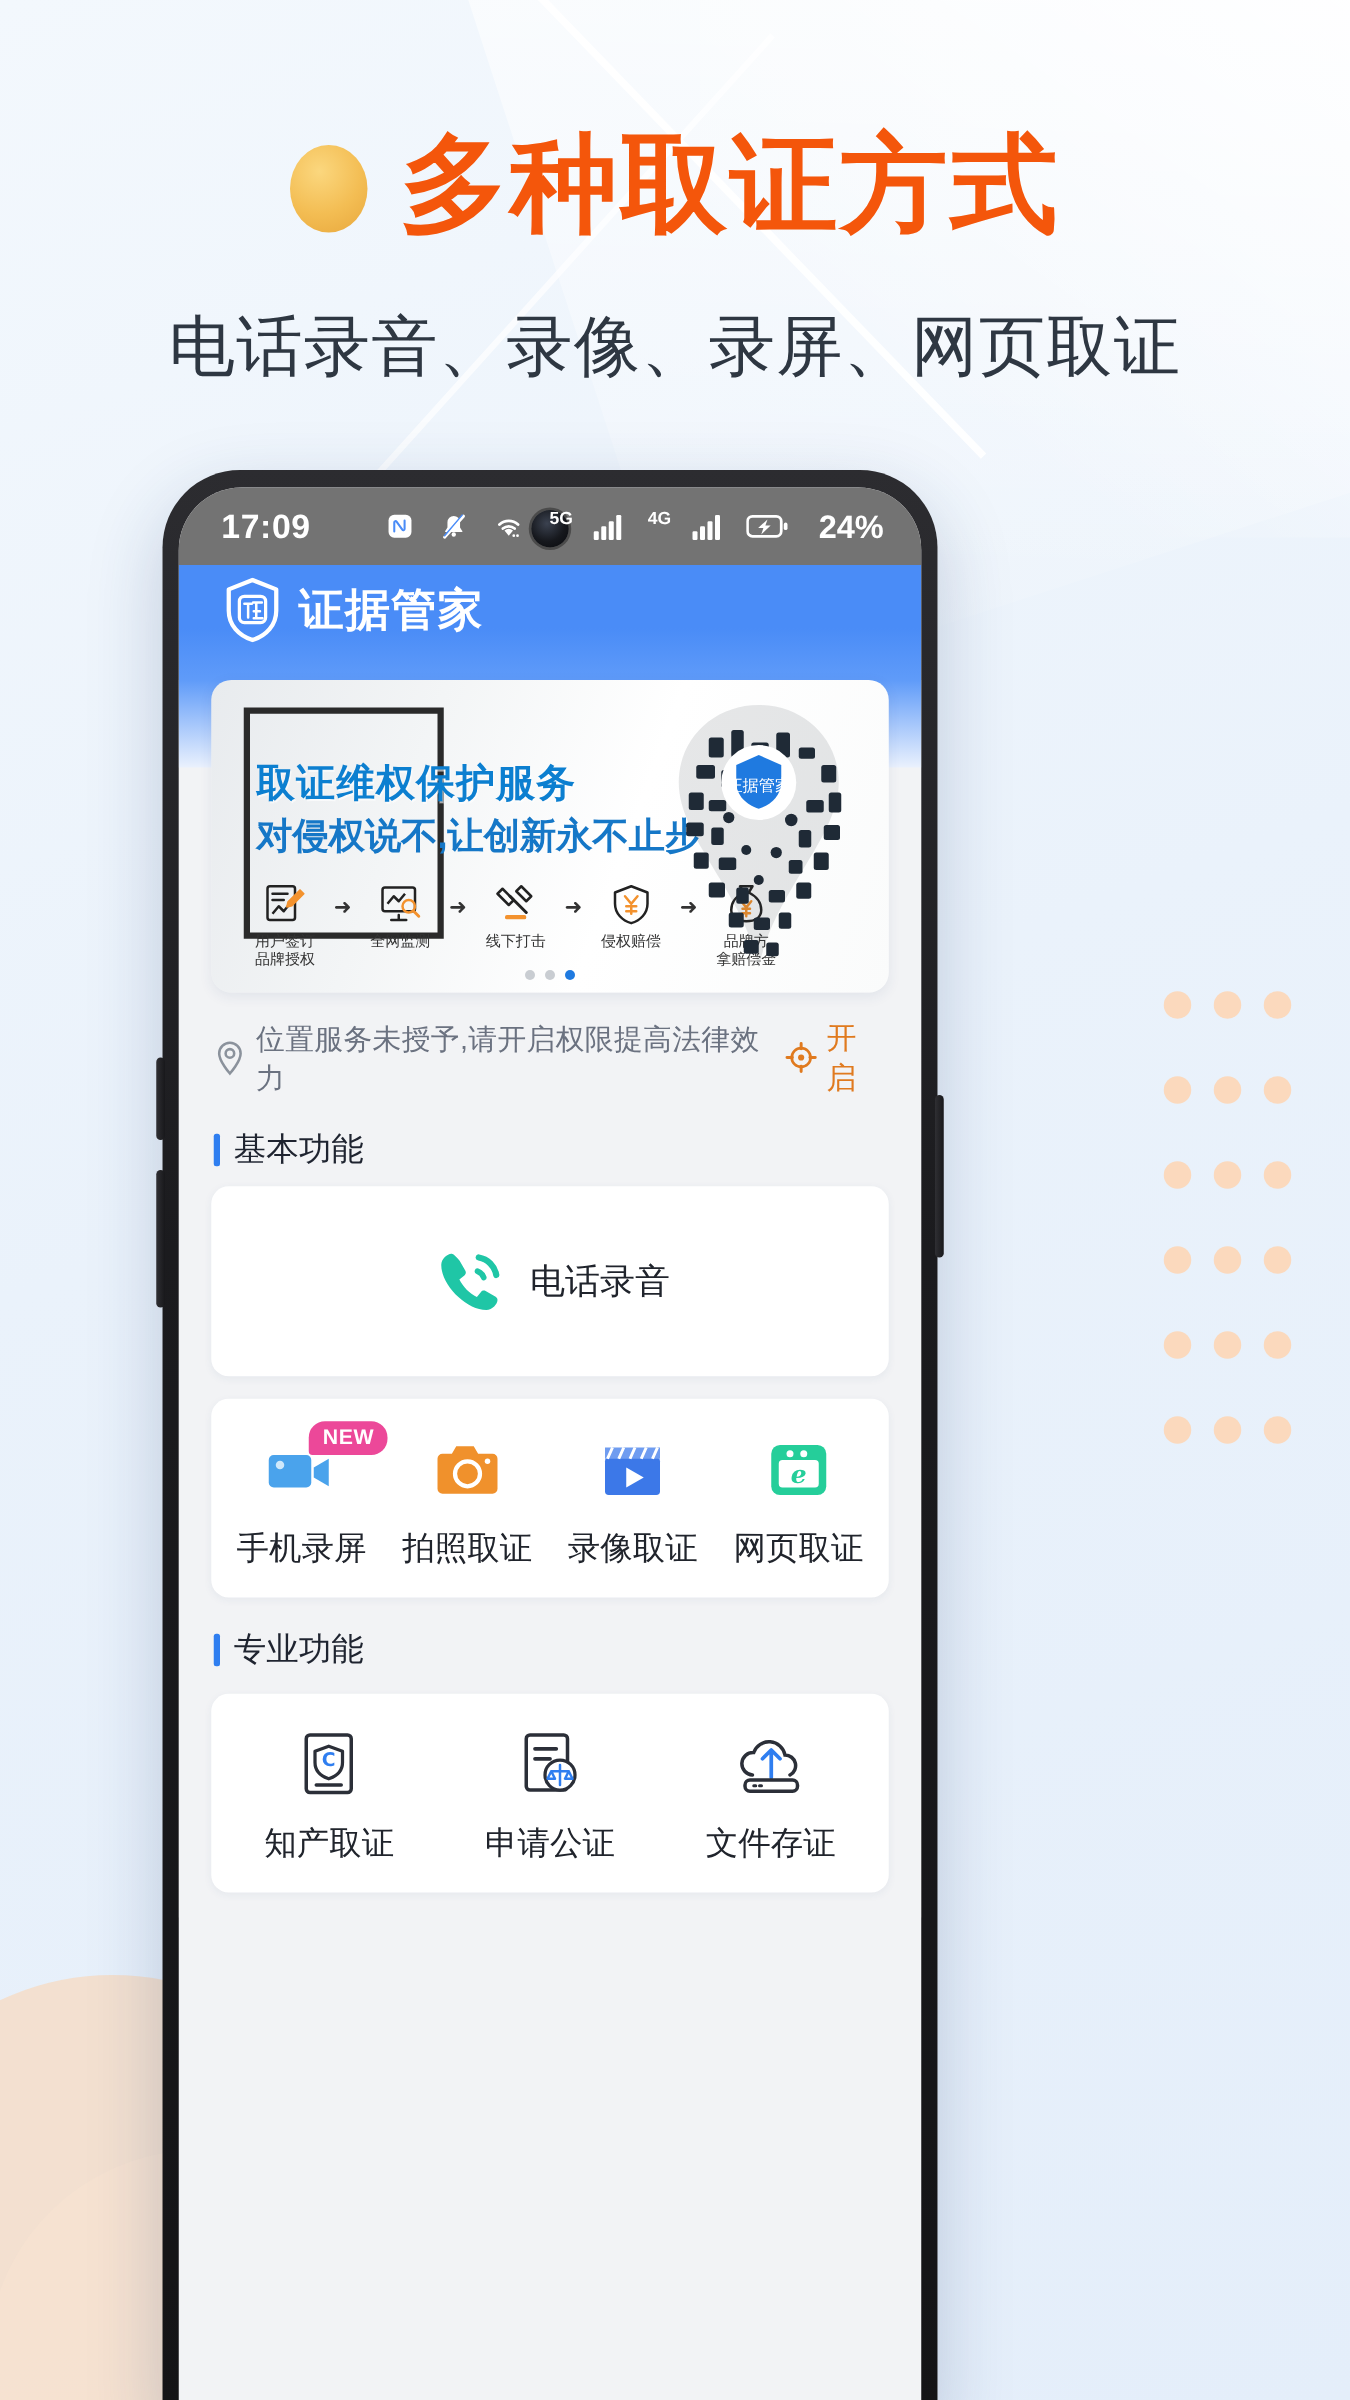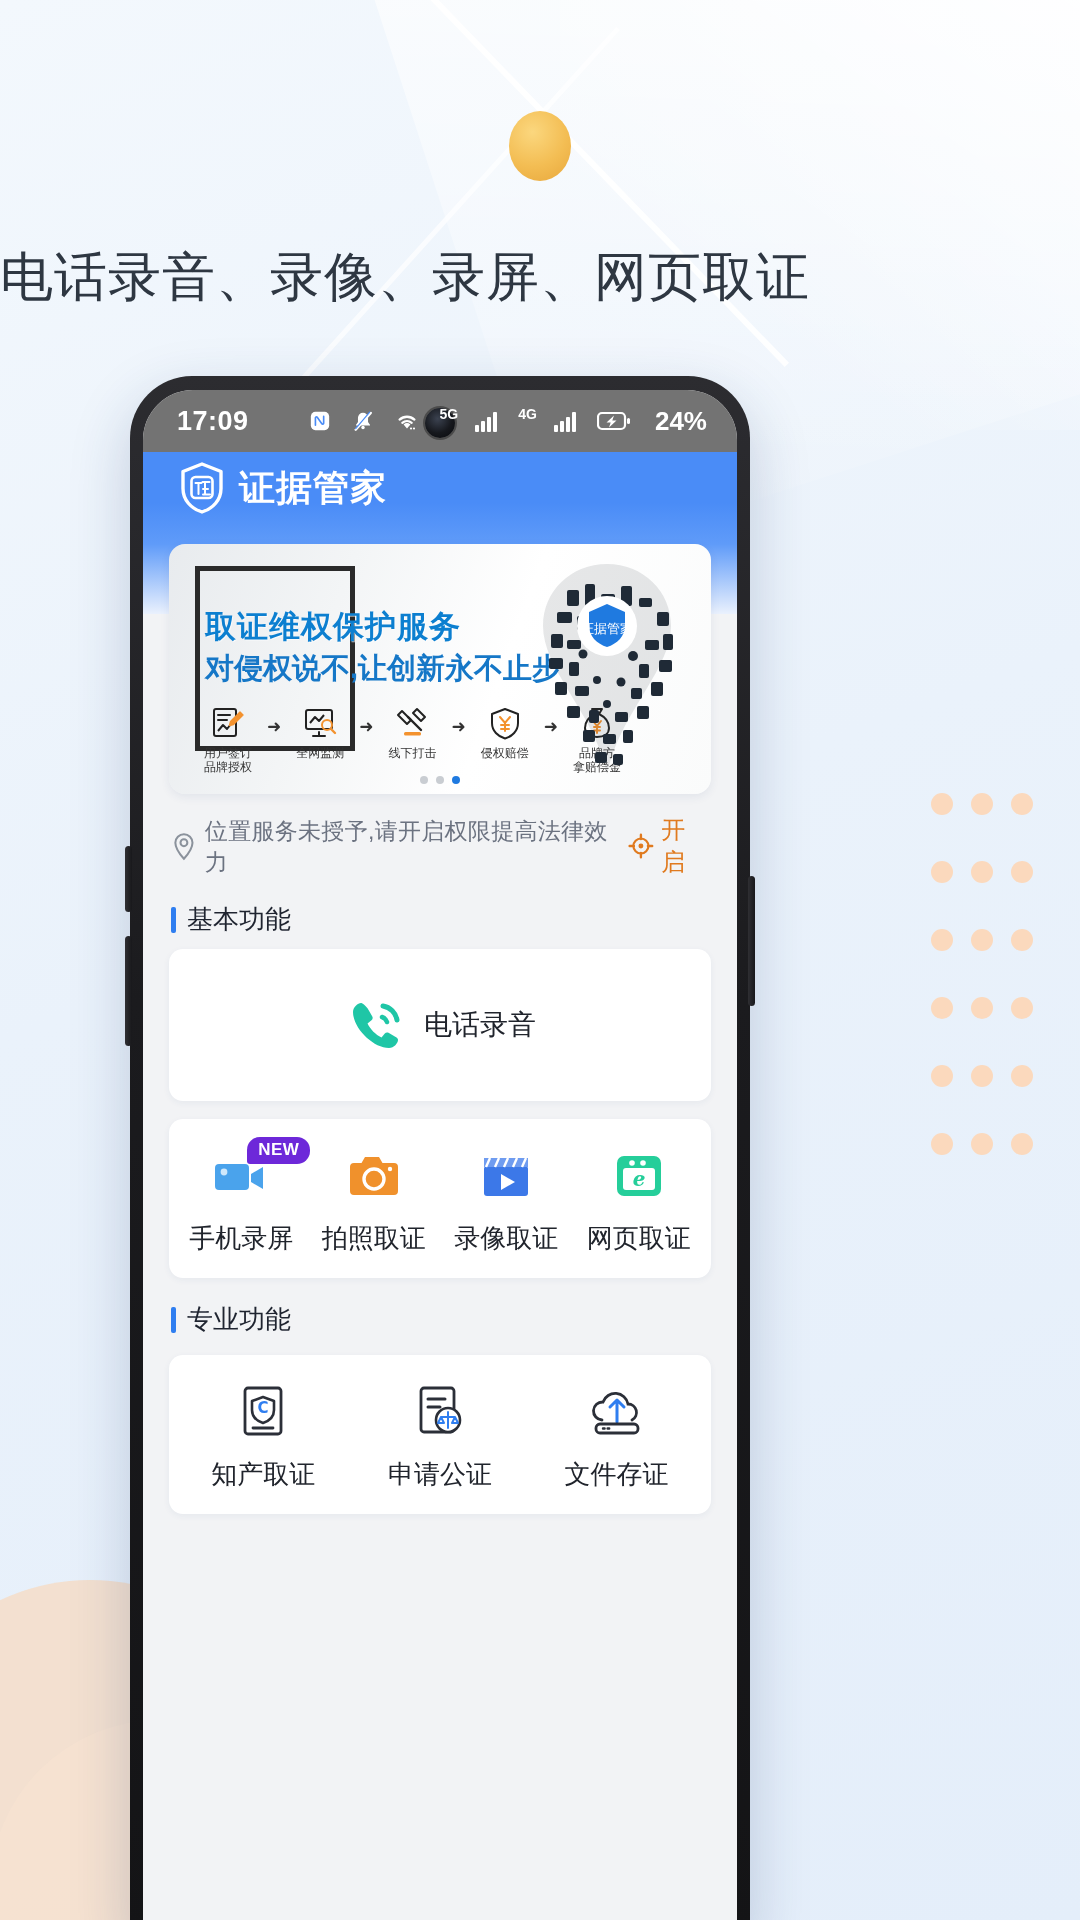--- a/index.html
+++ b/index.html
@@ -81,21 +81,21 @@
   .headline-text {
     font-size: 86px;
     font-weight: bold;
     color: #f4560b;
     letter-spacing: 2px;
     line-height: 1;
     white-space: nowrap;
   }
   .subhead {
     position: absolute; left: 0; top: 242px; width: 1080px;
-    text-align: left;
+    text-align: center;
     font-size: 53px;
     color: #2e3742;
     letter-spacing: 1px;
     white-space: nowrap;
   }
 
   
   .phone {
     position: absolute; left: 130px; top: 376px;
     width: 620px; height: 1560px;
@@ -269,21 +269,21 @@
     box-shadow: 0 2px 7px rgba(40,70,120,.06);
   }
   .grid-item {
     flex: 1; text-align: center; position: relative;
   }
   .grid-ico { height: 62px; display: flex; align-items: center; justify-content: center; }
   .grid-lbl { font-size: 26px; color: #20242c; margin-top: 14px; }
   .new-badge {
     position: absolute; left: 50%; top: -8px;
     margin-left: 6px;
-    background: #6d28d9;
+    background: #ec4899;
     color: #fff; font-size: 17px; font-weight: bold;
     padding: 3px 11px 4px 11px;
     border-radius: 13px 13px 13px 3px;
     letter-spacing: .5px;
   }
   .pro-card { padding-left: 6px; padding-right: 6px; }
   .pro-card .grid-item { flex: 0 0 33.33%; }
 </style>
 </head>
 <body>
@@ -312,20 +312,21 @@
       <i></i>
       <i></i>
       <i></i>
       <i></i>
       <i></i>
   </div>
 </div>
 
 <div class="headline">
   <div class="headline-dot"></div>
+  <div class="headline-text">多种取证方式</div>
 </div>
 <div class="subhead">电话录音、录像、录屏、网页取证</div>
 
 <div class="phone">
   <div class="phone-btn-a"></div>
   <div class="phone-btn-b"></div>
   <div class="phone-btn-c"></div>
 
   <div class="screen">
 

